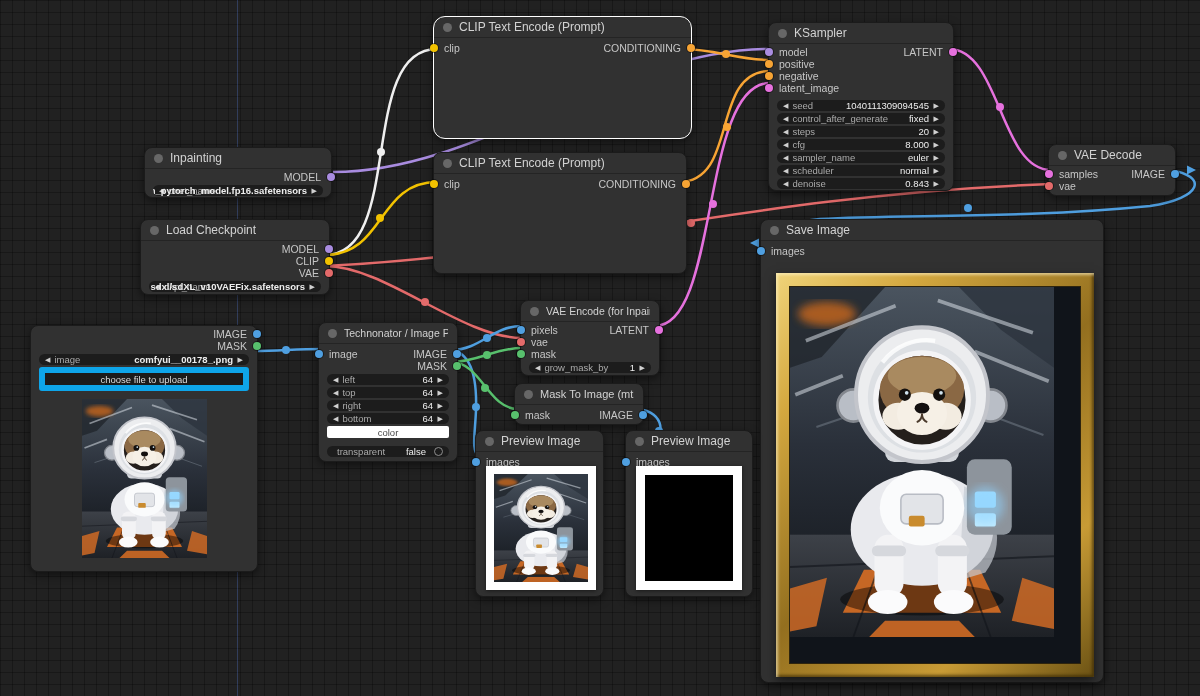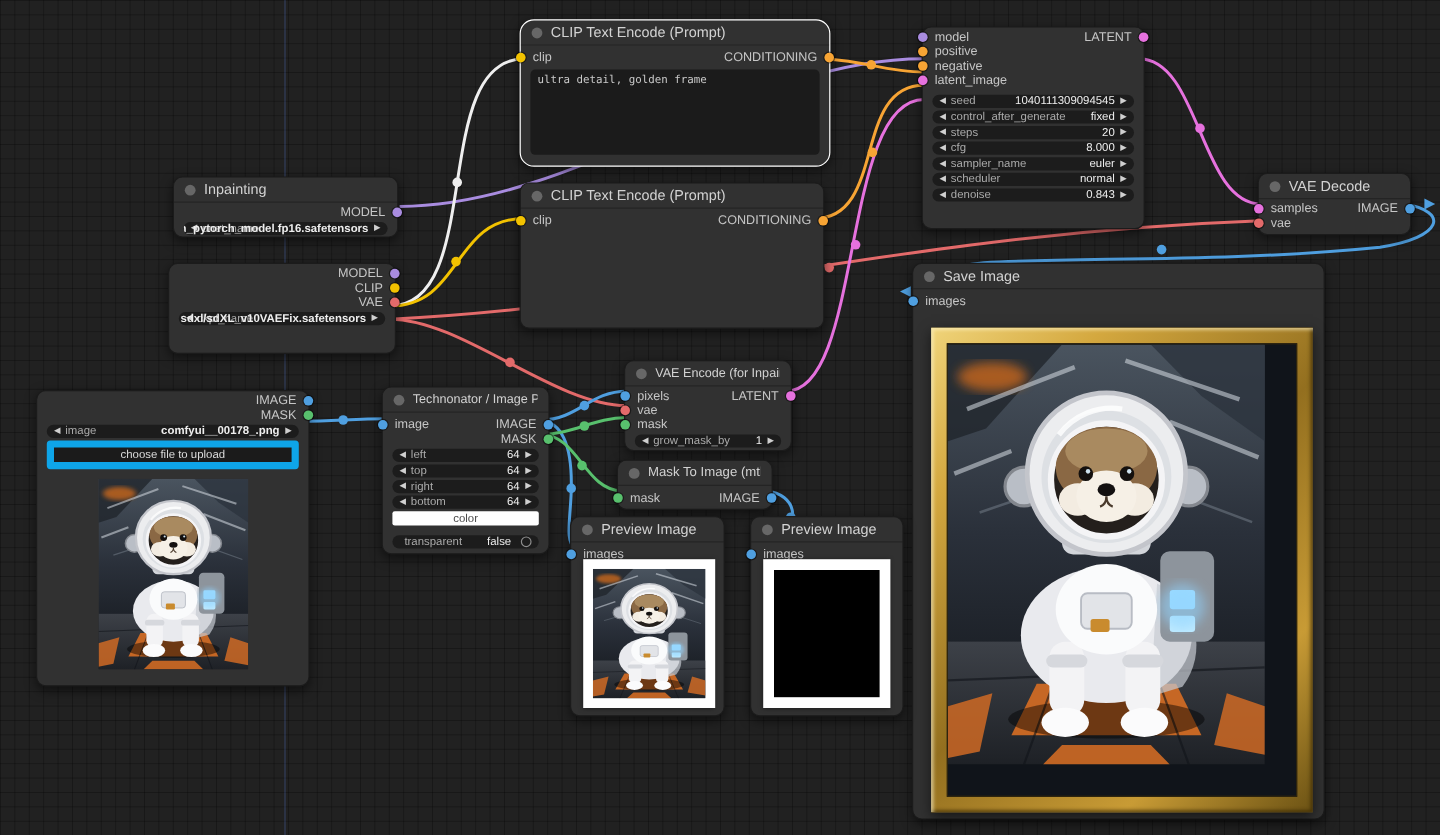--- a/index.html
+++ b/index.html
@@ -190,24 +190,27 @@
     <div class="nheader">
       <span class="hdot"></span>
       <span class="ntitle">CLIP Text Encode (Prompt)</span>
     </div>
     <div class="srow" style="margin-top:4px">
       <span class="sdot in dot-clip"></span>
       <span class="slab">clip</span>
       <span class="slab out">CONDITIONING</span>
       <span class="sdot outp dot-cond"></span>
     </div>
-    <div class="prompt-box">ultra detail, golden frame</div>
   </div>
 
   <div class="node" style="left:768px;top:22px;width:184px;height:167px">
+    <div class="nheader">
+      <span class="hdot"></span>
+      <span class="ntitle">KSampler</span>
+    </div>
     <div class="srow" style="margin-top:2px">
       <span class="sdot in dot-model"></span>
       <span class="slab">model</span>
       <span class="slab out">LATENT</span>
       <span class="sdot outp dot-latent"></span>
     </div>
     <div class="srow">
         <span class="sdot in dot-cond"></span>
       <span class="slab">positive</span>
       </div>
@@ -291,20 +294,24 @@
     </div>
     <div class="widget">
       <span class="warr">◀</span>
       <span class="wlab">unet_name</span>
       <span class="wval" style="font-weight:bold">diffusion_pytorch_model.fp16.safetensors</span>
       <span class="warr" style="margin-left:auto">▶</span>
     </div>
   </div>
 
   <div class="node" style="left:140px;top:219px;width:188px;height:74px">
+    <div class="nheader">
+      <span class="hdot"></span>
+      <span class="ntitle">Load Checkpoint</span>
+    </div>
     <div class="srow" style="margin-top:2px">
       <span class="slab out">MODEL</span>
       <span class="sdot outp dot-model"></span>
     </div>
     <div class="srow">
       <span class="slab out">CLIP</span>
       <span class="sdot outp dot-clip"></span>
     </div>
     <div class="srow">
       <span class="slab out">VAE</span>

